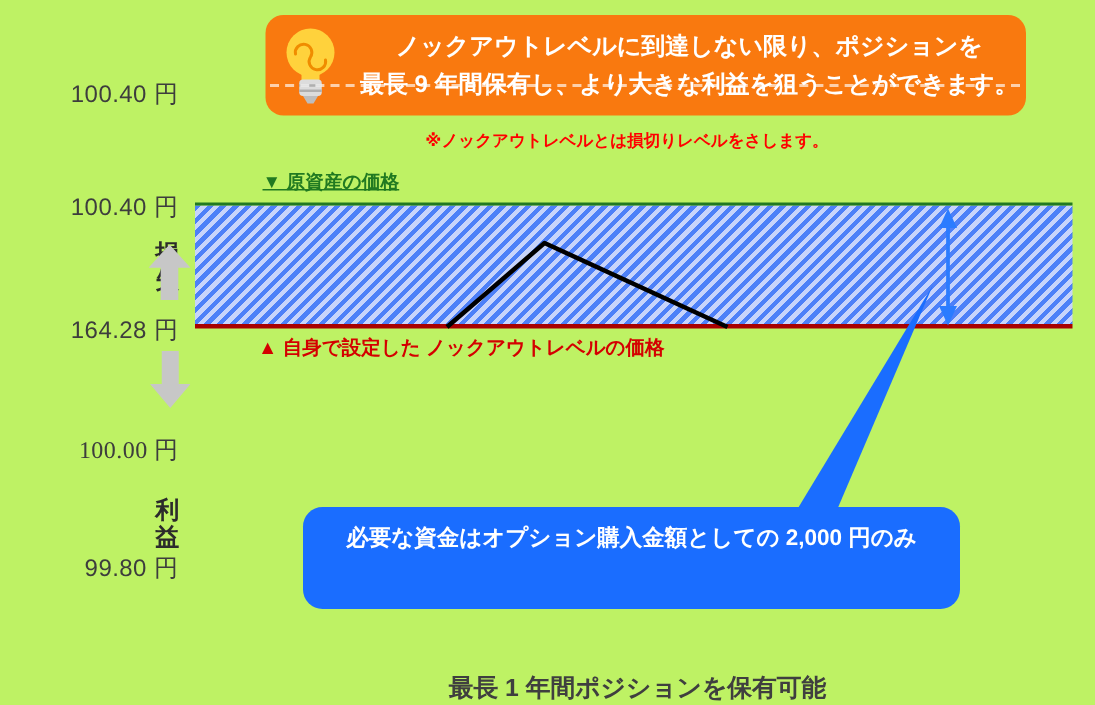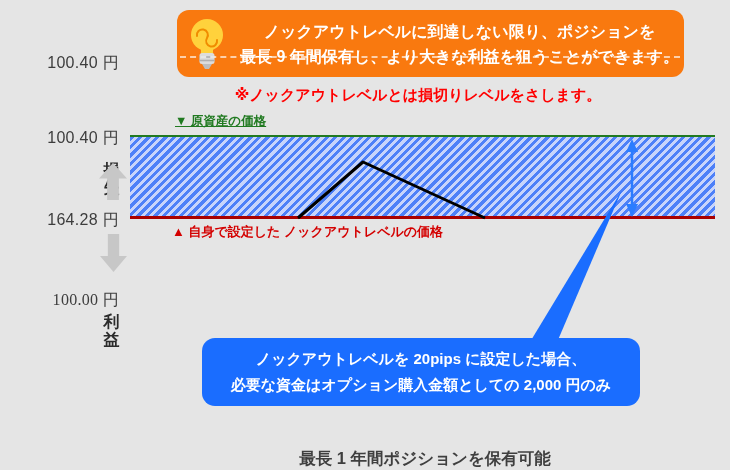--- a/index.html
+++ b/index.html
@@ -1,37 +1,37 @@
 <!DOCTYPE html>
 <html><head>
 <meta charset="utf-8">
 <style>
   html,body{margin:0;padding:0;background:#fff;}
   .stage{
-    position:relative;width:730px;height:470px;background:#e5e5e5;overflow:hidden;
+    position:relative;width:730px;height:470px;background:#bef264;overflow:hidden;
     font-family:"Liberation Sans","DejaVu Sans",sans-serif;
   }
   .abs{position:absolute;}
 
   
   .tip-box{
     left:177px;top:10px;width:507px;height:67px;background:#F9790F;border-radius:12px;
     color:#fff;font-weight:bold;font-size:16px;line-height:25px;text-align:center;
     padding-top:9px;box-sizing:border-box;padding-left:58px;
   }
   .tip-dash{
     left:180px;top:56px;width:500px;height:0;border-top:2px dashed rgba(255,255,255,0.65);
     pointer-events:none;
   }
   .bulb{left:184px;top:15px;width:46px;height:57px;}
 
   
   .note{
     left:130px;right:24px;top:86px;text-align:center;color:#FF0000;
-    font-weight:bold;font-size:15px;
+    font-weight:bold;font-size:11px;
   }
 
   
   .ylab{
     left:0;width:95px;text-align:right;color:#3D3D3D;font-size:16px;font-weight:500;
     letter-spacing:0.3px;
     padding-left:24px;
   }
 
   
@@ -95,43 +95,43 @@
   </svg>
 
   <div class="abs tip-dash"></div>
 
   <div class="abs note">※ノックアウトレベルとは損切りレベルをさします。</div>
 
   <div class="abs ylab" style="top:53px;">100.40 円</div>
   <div class="abs ylab" style="top:128px;">100.40 円</div>
   <div class="abs ylab" style="top:210px;">164.28 円</div>
   <div class="abs ylab" style="top:290px;font-family:Liberation Serif, serif;">100.00 円</div>
+  <div class="abs ylab" style="top:369px;">99.80 円</div>
 
   <div class="abs vtext" style="top:121px;">損失</div>
   <div class="abs block-arrow arrow-up"></div>
   <div class="abs block-arrow arrow-down"></div>
-  <div class="abs vtext" style="top:274px;font-family:Liberation Mono, monospace;">利益</div>
+  <div class="abs vtext" style="top:292px;">利益</div>
 
   <div class="abs band"></div>
   <div class="abs band-upper-label">▼ 原資産の価格</div>
   <div class="abs band-lower-label">▲ 自身で設定した ノックアウトレベルの価格</div>
 
   <svg class="abs overlay" viewBox="0 0 730 470">
 
     <polygon points="527,347 555,347 622,190" fill="#1A6DFF"></polygon>
 
     <polyline points="298,218 363,162 485,218" fill="none" stroke="#000000" stroke-width="3" stroke-linejoin="round"></polyline>
 
     <g>
       <line x1="632" y1="149" x2="632" y2="207" stroke="#2B7CFF" stroke-width="2.5"></line>
       <polygon points="632,139 626,152 638,152" fill="#2B7CFF"></polygon>
       <polygon points="632,217 626,204 638,204" fill="#2B7CFF"></polygon>
     </g>
   </svg>
 
   <div class="abs callout">
-    <div>ノックアウトレベルを 20pips に設定した場合、</div>
     <div>必要な資金はオプション購入金額としての 2,000 円のみ</div>
   </div>
 
   <div class="abs caption">最長 1 年間ポジションを保有可能</div>
 
 </div>
 
 </body></html>

